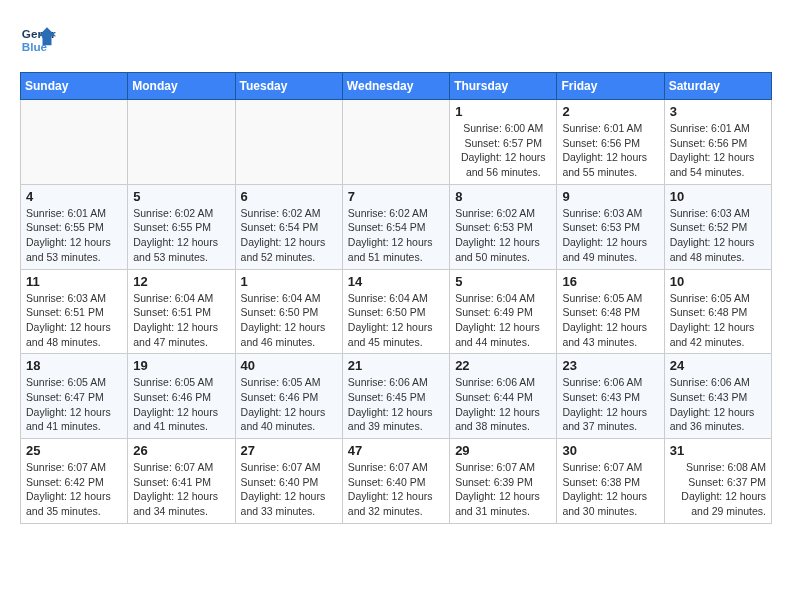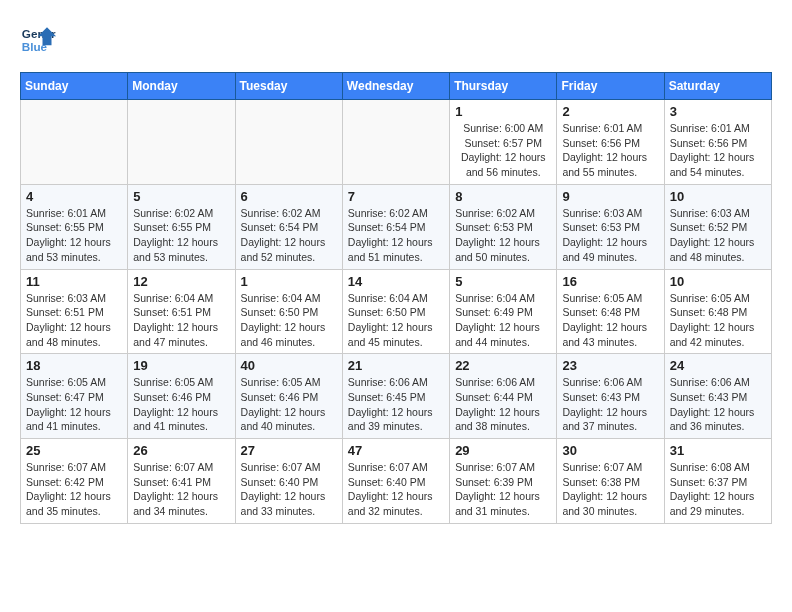--- a/index.html
+++ b/index.html
@@ -327,20 +327,20 @@
         </td>
         <td>
           <div class="day-number">30</div>
           <div class="day-info" style="white-space: pre-line;">Sunrise: 6:07 AM
 Sunset: 6:38 PM
 Daylight: 12 hours
 and 30 minutes.</div>
         </td>
         <td>
           <div class="day-number">31</div>
-          <div class="day-info" style="white-space: pre-line;">Sunrise: 6:08 AM
+          <div class="day-info" style="white-space: pre-line; text-align: right;">Sunrise: 6:08 AM
 Sunset: 6:37 PM
 Daylight: 12 hours
 and 29 minutes.</div>
         </td>
       </tr>
     </tbody>
 </table>
 
 </body></html>

